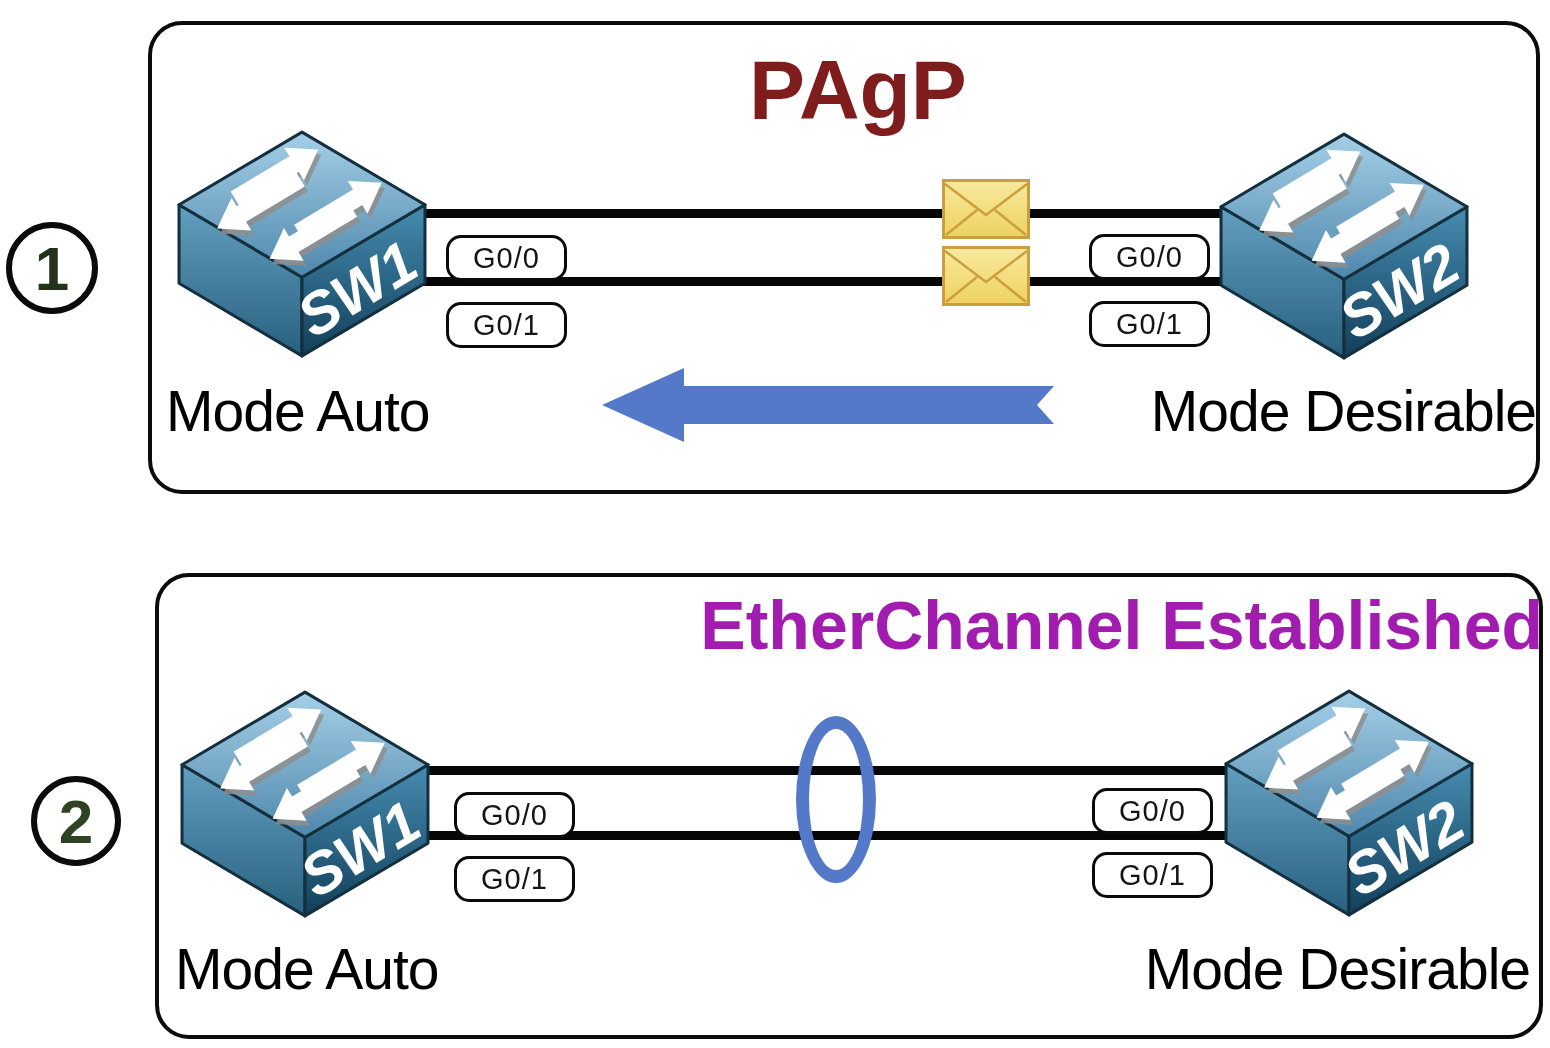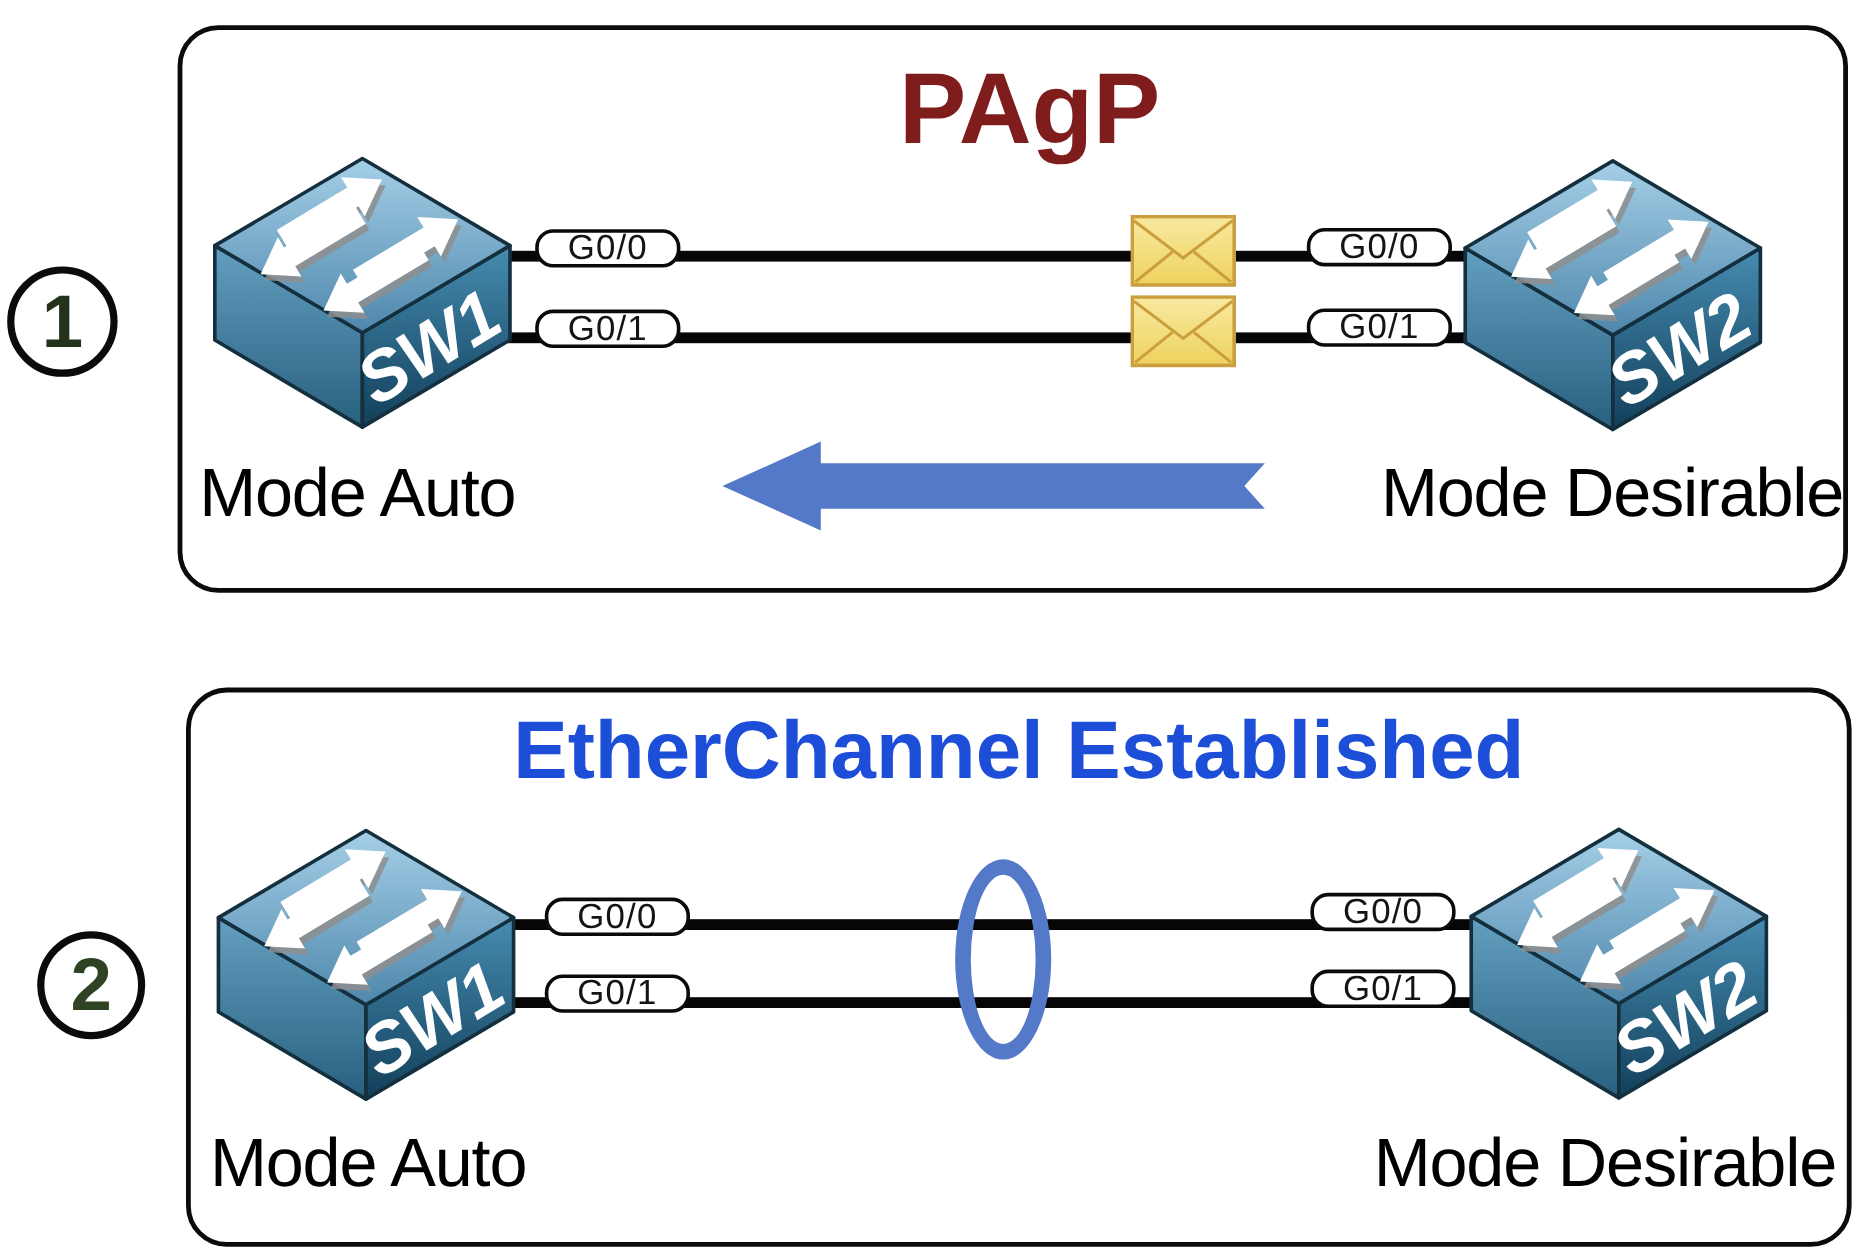--- a/index.html
+++ b/index.html
@@ -16,31 +16,31 @@
     box-sizing:border-box;display:flex;align-items:center;justify-content:center;
     font-size:62px;font-weight:600;z-index:5;
   }
   .badge-1{color:#24321c;}
   .badge-2{color:#2d4323;}
   .title{
     position:absolute;text-align:center;font-weight:800;line-height:1.05;
     white-space:nowrap;z-index:2;letter-spacing:0;
   }
   .title-1{font-size:84px;color:#7f1d1d;padding-left:14px;}
-  .title-2{font-size:68px;color:#1d4ed8;}
+  .title-2{font-size:68px;color:#a21caf;text-align:right;}
   .mode{
     position:absolute;font-size:57px;color:#000000;letter-spacing:-1px;
     white-space:nowrap;z-index:2;
   }
   .link{position:absolute;height:9px;background:#060606;z-index:1;}
   .port{
-    position:absolute;width:121px;height:32px;background:#ffffff;
+    position:absolute;width:121px;height:46px;background:#ffffff;
     border:3.5px solid #0a0a0a;border-radius:15px;box-sizing:border-box;
     display:flex;align-items:center;justify-content:center;
-    font-size:29px;color:#141414;letter-spacing:1px;z-index:3;
+    font-size:29px;color:#141414;letter-spacing:1px;z-index:3;margin-top:44px;
   }
   .switch{position:absolute;z-index:2;}
   .switch text{
     font-family:"Liberation Sans",sans-serif;font-weight:bold;font-style:italic;
     font-size:58px;fill:#ffffff;text-anchor:middle;
   }
   .envelope{position:absolute;z-index:4;}
   .big-arrow{position:absolute;z-index:2;}
   .ring{
     position:absolute;width:80px;height:167px;border:13px solid #5379c8;

